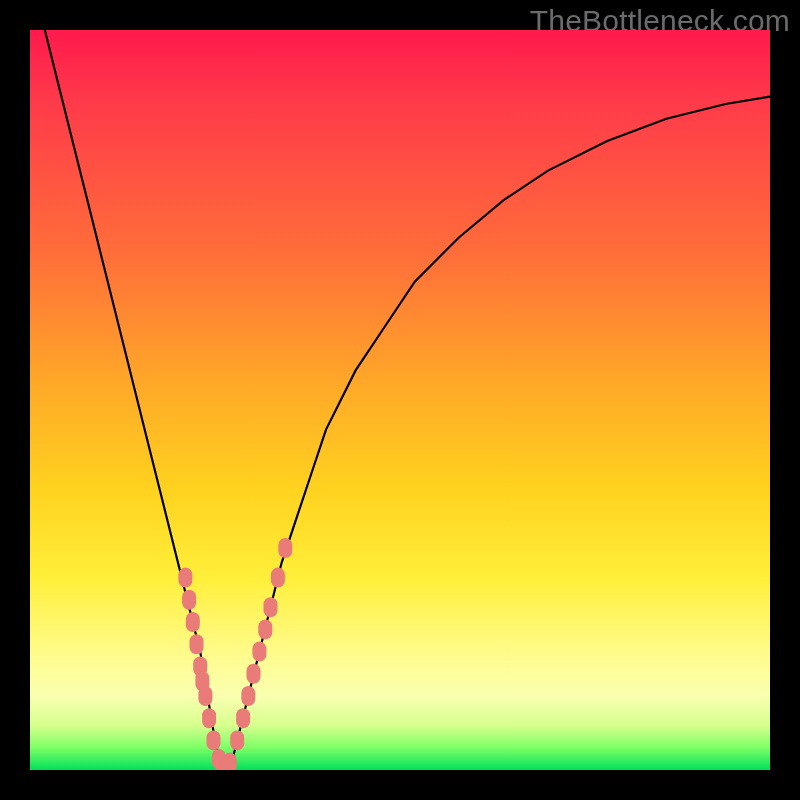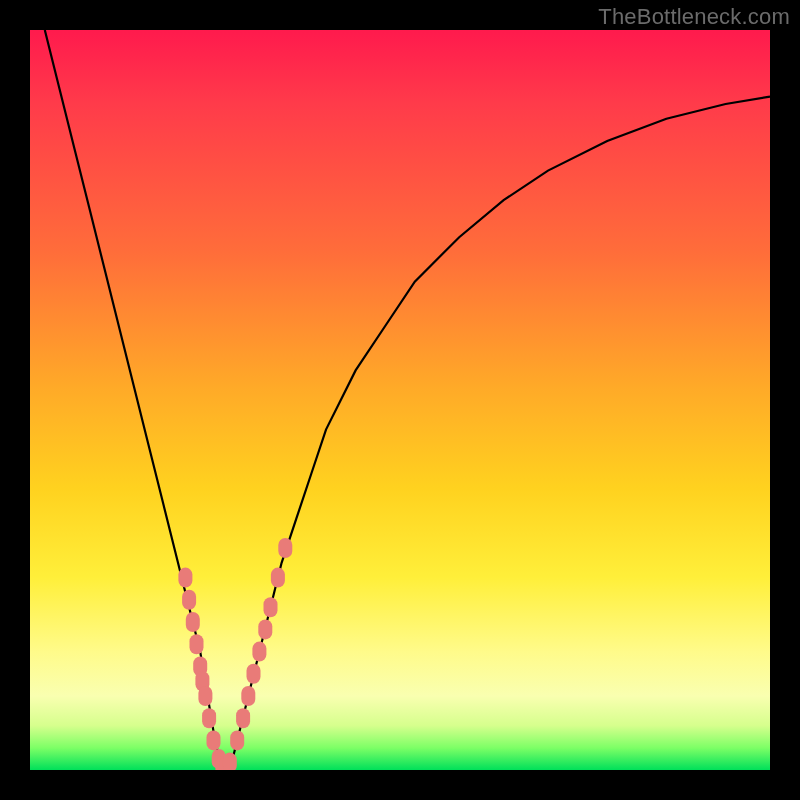--- a/index.html
+++ b/index.html
@@ -38,21 +38,21 @@
       #d6ff8d 94%,
       #7dff66 97%,
       #00e05a 100%
     );
   }
   .watermark {
     position: absolute;
     top: 4px;
     right: 10px;
     color: #6b6b6b;
-    font-size: 22px;
+    font-size: 30px;
     font-weight: 500;
     letter-spacing: 0.2px;
     user-select: none;
   }
   svg.overlay {
     position: absolute;
     top: 0;
     left: 0;
     width: 740px;
     height: 740px;

